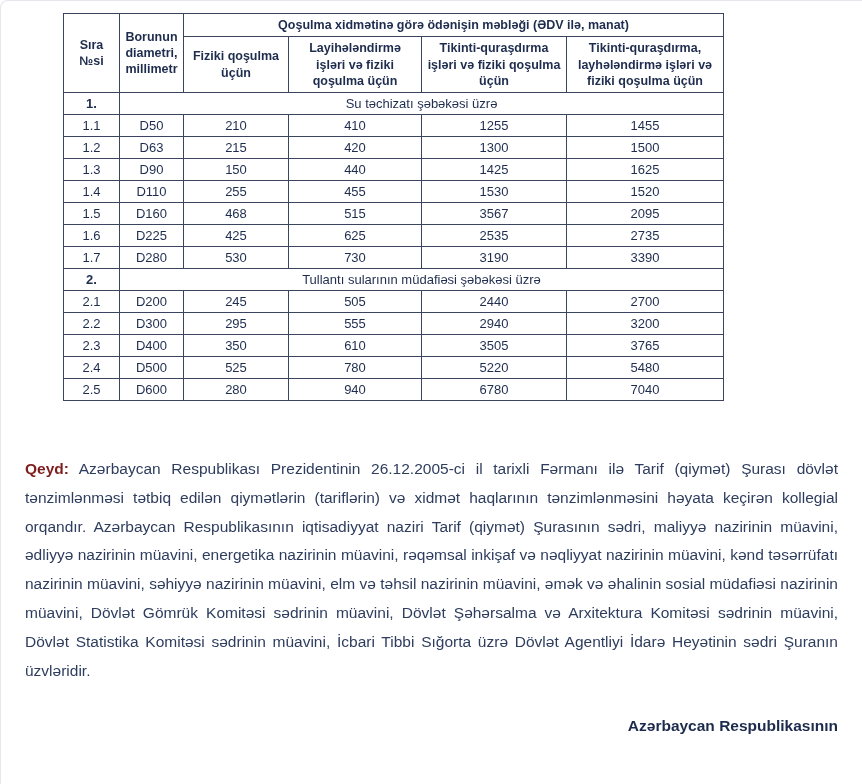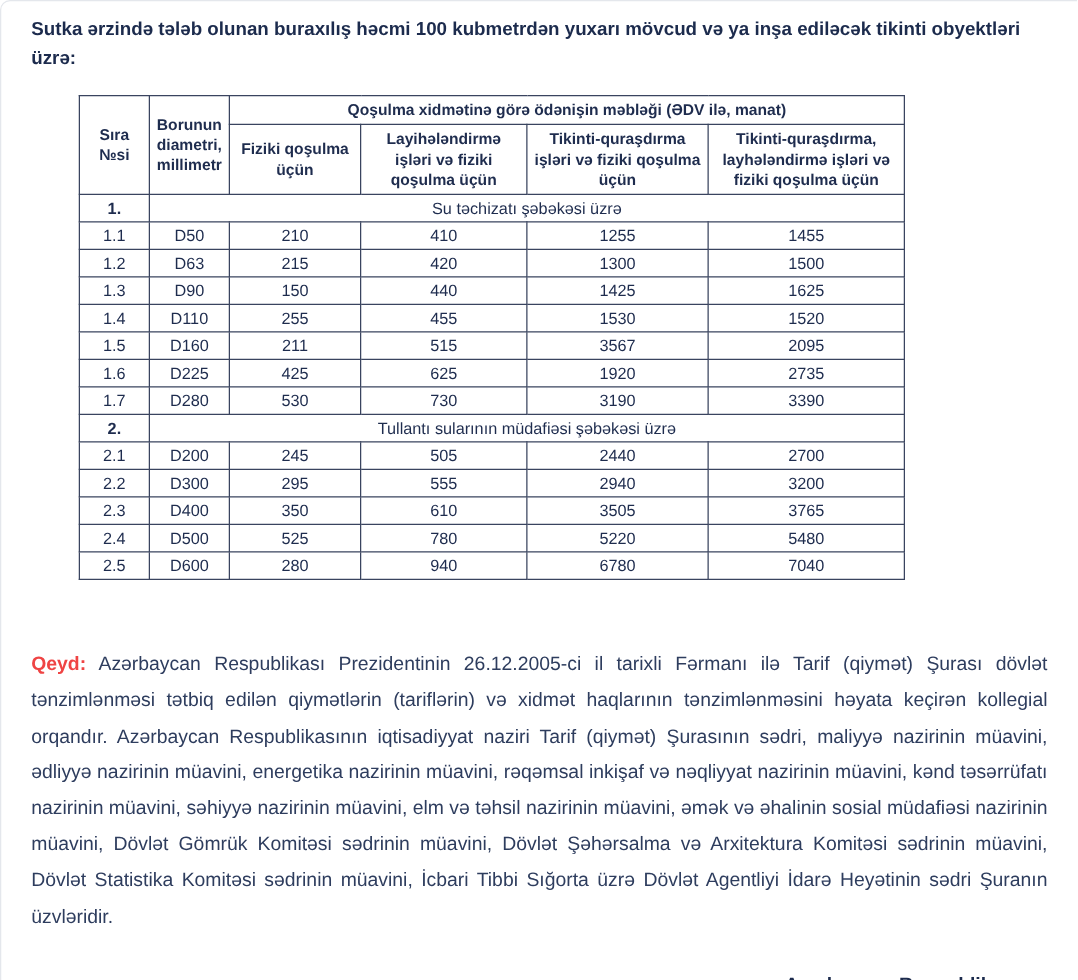--- a/index.html
+++ b/index.html
@@ -64,36 +64,35 @@
   .col-c3    { width: 145px; }
   .col-c4    { width: 157px; }
   .note {
     margin: 54px 0 0 0;
     font-size: 15.5px;
     line-height: 1.86;
     text-align: justify;
     color: #2e3d5e;
     max-width: 814px;
   }
-  .note .note-label { font-weight: bold; color: #ef4444; }
+  .note .note-label { font-weight: bold; color: #7f1d1d; }
   .signature {
     margin-top: 26px;
     text-align: right;
     font-weight: bold;
     font-size: 15.5px;
     line-height: 1.8;
     color: #1c2b4d;
   }
 </style>
 </head>
 <body>
 
 <div class="page">
 
-  <p class="title">Sutka ərzində tələb olunan buraxılış həcmi 100 kubmetrdən yuxarı mövcud və ya inşa ediləcək tikinti obyektləri üzrə:</p>
 
   <table class="tariff">
     <colgroup>
       <col class="col-sira">
       <col class="col-diam">
       <col class="col-c1">
       <col class="col-c2">
       <col class="col-c3">
       <col class="col-c4">
     </colgroup>
@@ -143,31 +142,31 @@
           <td class="cell-left">1.4</td>
           <td>D110</td>
           <td>255</td>
           <td>455</td>
           <td>1530</td>
           <td>1520</td>
         </tr>
         <tr>
           <td class="cell-left">1.5</td>
           <td>D160</td>
-          <td>211</td>
+          <td>468</td>
           <td>515</td>
           <td>3567</td>
           <td>2095</td>
         </tr>
         <tr>
           <td class="cell-left">1.6</td>
           <td>D225</td>
           <td>425</td>
           <td>625</td>
-          <td>1920</td>
+          <td>2535</td>
           <td>2735</td>
         </tr>
         <tr>
           <td class="cell-left">1.7</td>
           <td>D280</td>
           <td>530</td>
           <td>730</td>
           <td>3190</td>
           <td>3390</td>
         </tr>

